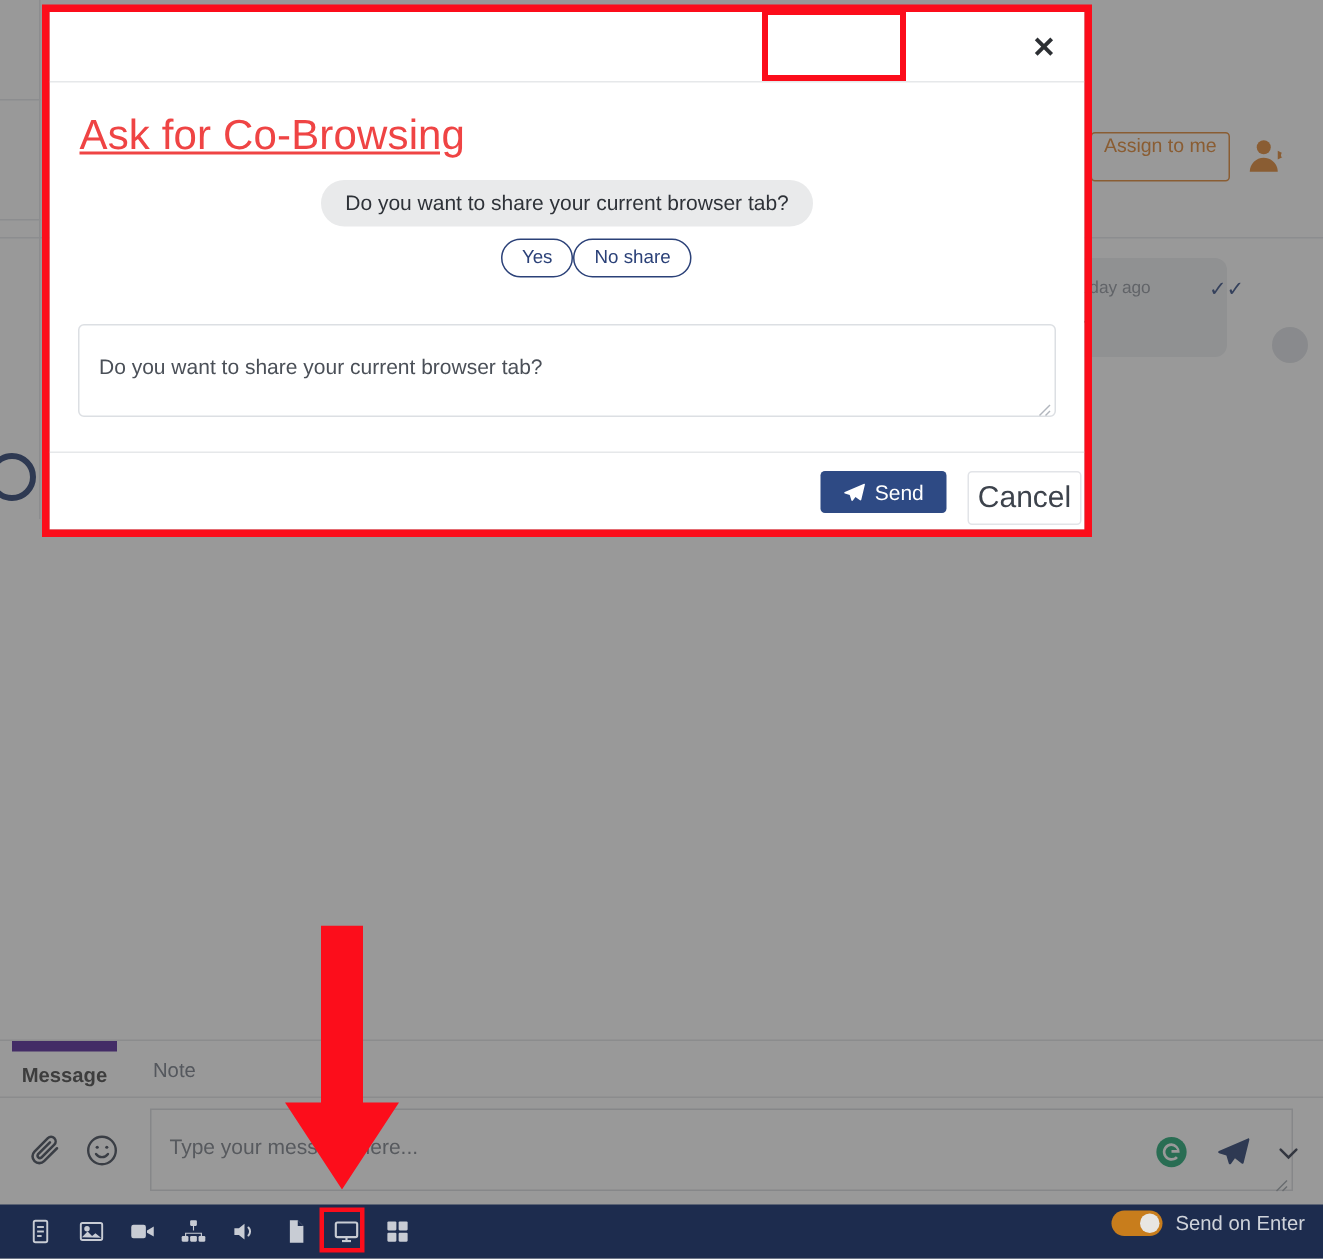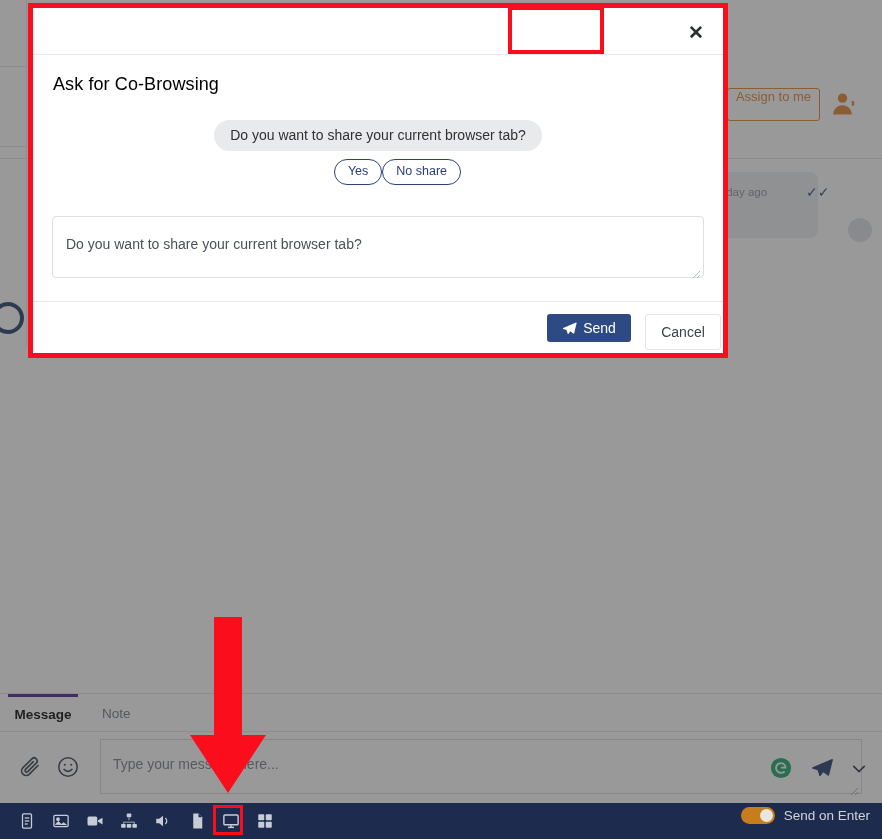--- a/index.html
+++ b/index.html
@@ -188,23 +188,23 @@
     height: 38px;
     display: flex;
     align-items: center;
     font-size: 13.5px;
     box-sizing: border-box;
   }
   .tab-message {
     left: 8px;
     width: 70px;
     justify-content: center;
-    color: #000000;
+    color: #404040;
     font-weight: bold;
-    border-top: 3px solid #4c1d95;
+    border-top: 7px solid #4c1d95;
   }
   .tab-note {
     left: 102px;
     width: 48px;
     justify-content: flex-start;
     color: #6f7682;
   }
   .composer-body {
     position: absolute;
     left: 0; top: 38px;
@@ -377,24 +377,25 @@
     justify-content: center;
     font-size: 19px;
     font-weight: bold;
     color: #2c2f33;
     line-height: 1;
   }
   .modal-title {
     position: absolute;
     left: 20px;
     top: 66px;
-    font-size: 18px;
-    color: #000000;
+    font-size: 28px;
+    color: #ef4444;
     font-weight: normal;
     letter-spacing: 0.1px;
+    text-decoration: underline;
   }
   .preview-area {
     position: absolute;
     left: 0;
     top: 112px;
     width: 690px;
     height: 80px;
     text-align: center;
   }
   .preview-bubble {
@@ -491,21 +492,21 @@
   .btn-cancel {
     position: absolute;
     left: 612px;
     top: 12px;
     width: 76px;
     height: 36px;
     background: #ffffff;
     color: #3d434c;
     border: 1px solid #e2e4e8;
     border-radius: 3px;
-    font-size: 14px;
+    font-size: 20px;
     display: flex;
     align-items: center;
     justify-content: center;
     box-sizing: border-box;
   }
 
   
   .arrow-annotation {
     position: absolute;
     left: 188px;

